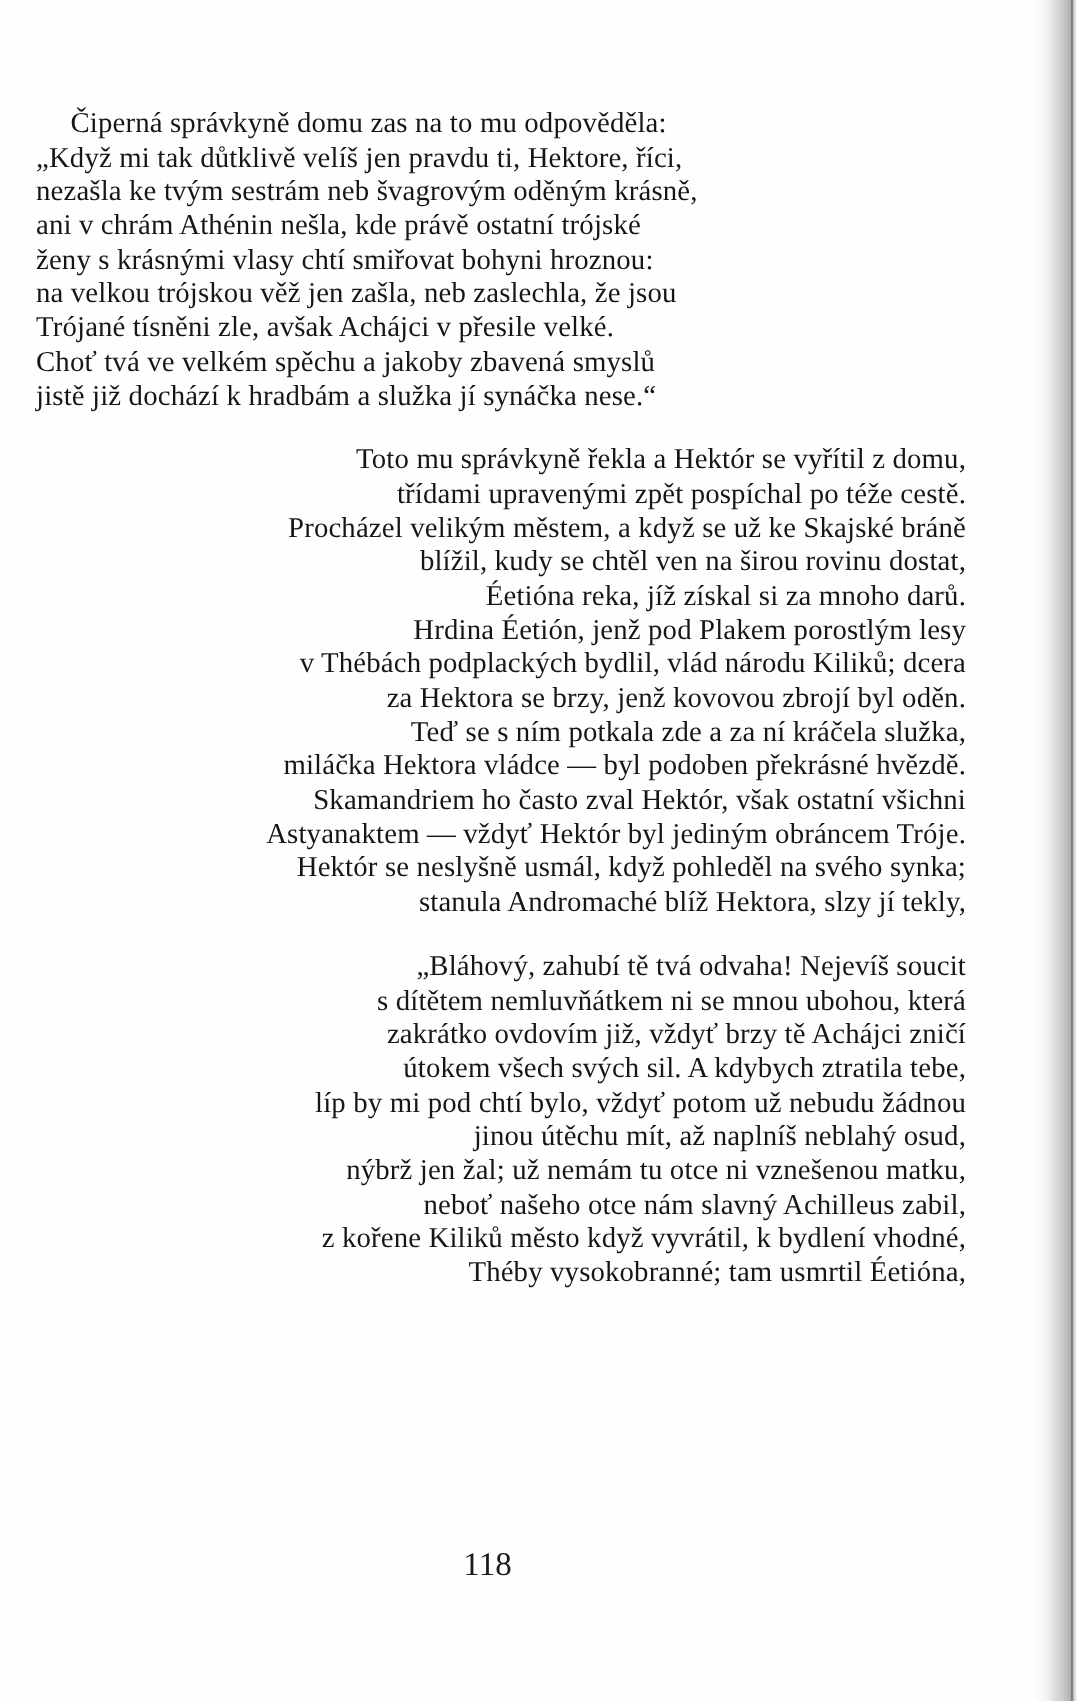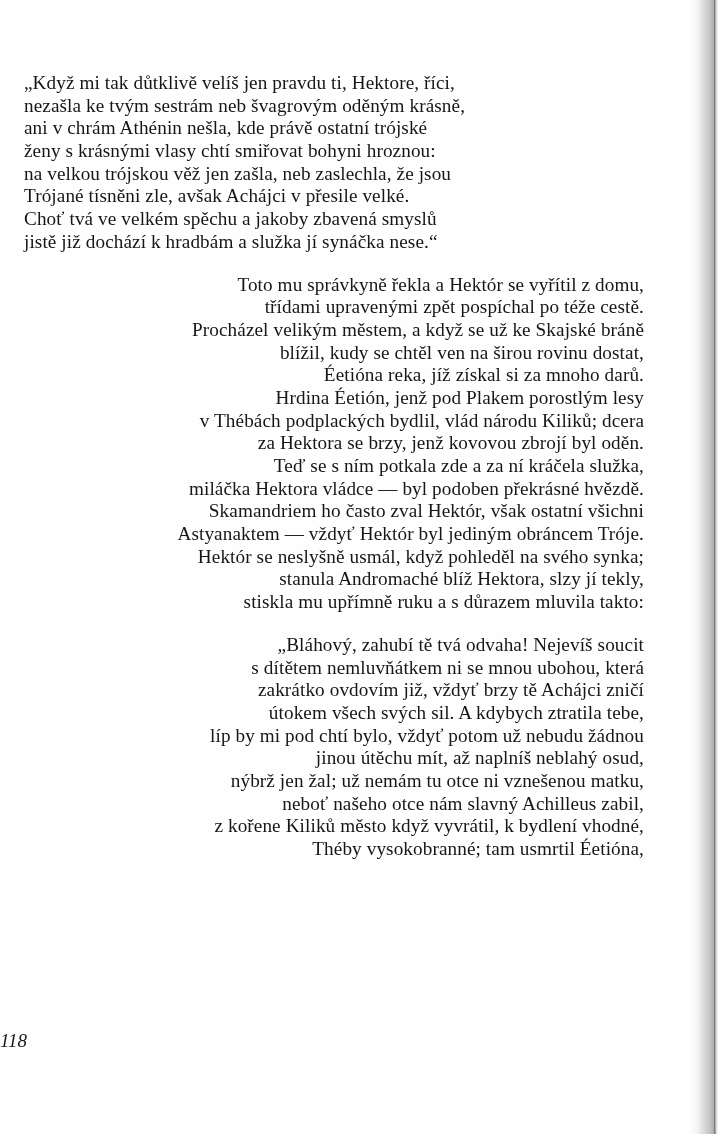--- a/index.html
+++ b/index.html
@@ -47,25 +47,24 @@
     }
     .stanza + .stanza {
       margin-top: 20px;
       text-align: right;
     }
     .page-number {
       position: absolute;
       top: 1030px;
       left: 0;
       width: 650px;
-      text-align: left;
+      text-align: center;
       font-family: "Liberation Serif", "DejaVu Serif", serif;
-      font-size: 19px;
+      font-size: 22px;
       color: #1a1a1a;
-      font-style: italic;
     }
     
     .spine {
       position: absolute;
       top: 0;
       right: 0;
       width: 34px;
       height: 1134px;
       background: linear-gradient(to right,
         #ffffff 0%,
@@ -89,20 +88,21 @@
     }
   </style>
 </head>
 <body>
 
 <div class="page">
 
   <div class="text-block">
 
     <div class="stanza">
+      <span class="line indent">Čiperná správkyně domu zas na to mu odpověděla:</span>
       <span class="line">„Když mi tak důtklivě velíš jen pravdu ti, Hektore, říci,</span>
       <span class="line">nezašla ke tvým sestrám neb švagrovým oděným krásně,</span>
       <span class="line">ani v chrám Athénin nešla, kde právě ostatní trójské</span>
       <span class="line">ženy s krásnými vlasy chtí smiřovat bohyni hroznou:</span>
       <span class="line">na velkou trójskou věž jen zašla, neb zaslechla, že jsou</span>
       <span class="line">Trójané tísněni zle, avšak Achájci v přesile velké.</span>
       <span class="line">Choť tvá ve velkém spěchu a jakoby zbavená smyslů</span>
       <span class="line">jistě již dochází k hradbám a služka jí synáčka nese.“</span>
     </div>
 
@@ -114,21 +114,20 @@
       <span class="line">Éetióna reka, jíž získal si za mnoho darů.</span>
       <span class="line">Hrdina Éetión, jenž pod Plakem porostlým lesy</span>
       <span class="line">v Thébách podplackých bydlil, vlád národu Kiliků; dcera</span>
       <span class="line">za Hektora se brzy, jenž kovovou zbrojí byl oděn.</span>
       <span class="line">Teď se s ním potkala zde a za ní kráčela služka,</span>
       <span class="line">miláčka Hektora vládce — byl podoben překrásné hvězdě.</span>
       <span class="line">Skamandriem ho často zval Hektór, však ostatní všichni</span>
       <span class="line">Astyanaktem — vždyť Hektór byl jediným obráncem Tróje.</span>
       <span class="line">Hektór se neslyšně usmál, když pohleděl na svého synka;</span>
       <span class="line">stanula Andromaché blíž Hektora, slzy jí tekly,</span>
-      <span class="line">stiskla mu upřímně ruku a s důrazem mluvila takto:</span>
     </div>
 
     <div class="stanza">
       <span class="line indent">„Bláhový, zahubí tě tvá odvaha! Nejevíš soucit</span>
       <span class="line">s dítětem nemluvňátkem ni se mnou ubohou, která</span>
       <span class="line">zakrátko ovdovím již, vždyť brzy tě Achájci zničí</span>
       <span class="line">útokem všech svých sil. A kdybych ztratila tebe,</span>
       <span class="line">líp by mi pod chtí bylo, vždyť potom už nebudu žádnou</span>
       <span class="line">jinou útěchu mít, až naplníš neblahý osud,</span>
       <span class="line">nýbrž jen žal; už nemám tu otce ni vznešenou matku,</span>

